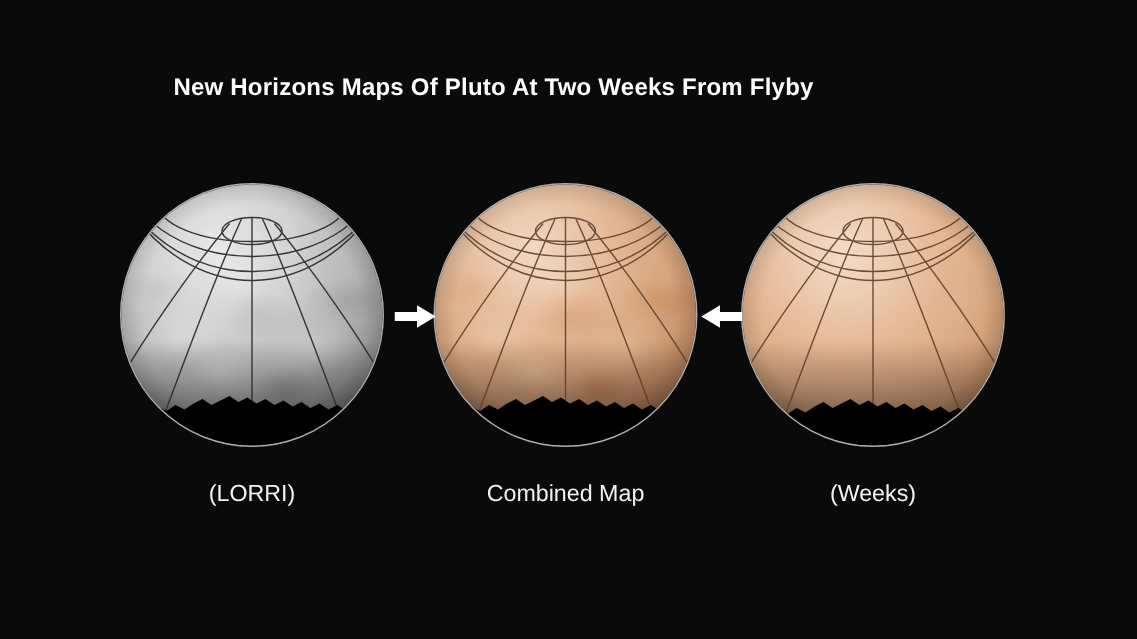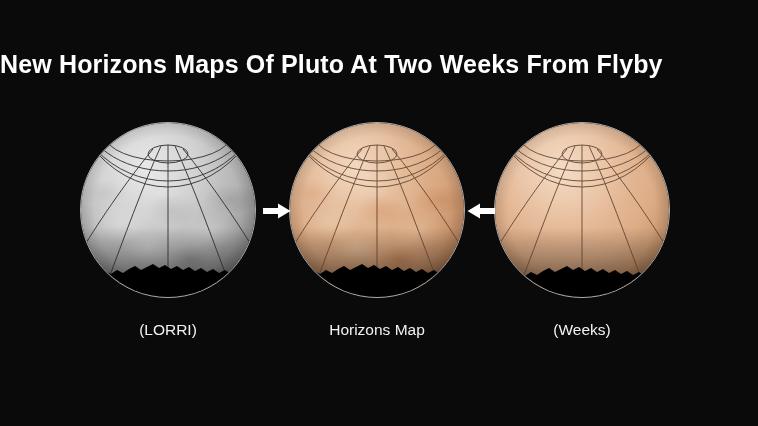--- a/index.html
+++ b/index.html
@@ -19,21 +19,21 @@
   }
 
   
   #title {
     position: absolute;
     left: 0;
     top: 50px;
     width: 658px;
     text-align: center;
     color: #ffffff;
-    font-size: 25px;
+    font-size: 16px;
     font-weight: bold;
     letter-spacing: 0.15px;
     white-space: nowrap;
   }
 
   
   .panel {
     position: absolute;
     top: 120px;
     width: 180px;
@@ -290,21 +290,21 @@
     <svg viewBox="0 0 28 16" width="28" height="16">
       <path fill="#ffffff" d="M28,5 L13,5 L13,0.5 L0.5,8 L13,15.5 L13,11 L28,11 Z"></path>
     </svg>
   </div>
 
   <div class="caption" id="caption-left">
     <span class="sub">(LORRI)</span>
   </div>
 
   <div class="caption" id="caption-middle">
-    <span>Horizons Map</span>
+    <span>Combined Map</span>
     <span class="sub"></span>
   </div>
 
   <div class="caption" id="caption-right">
     <span class="sub">(Weeks)</span>
   </div>
 
 </div>
 
 </body></html>

